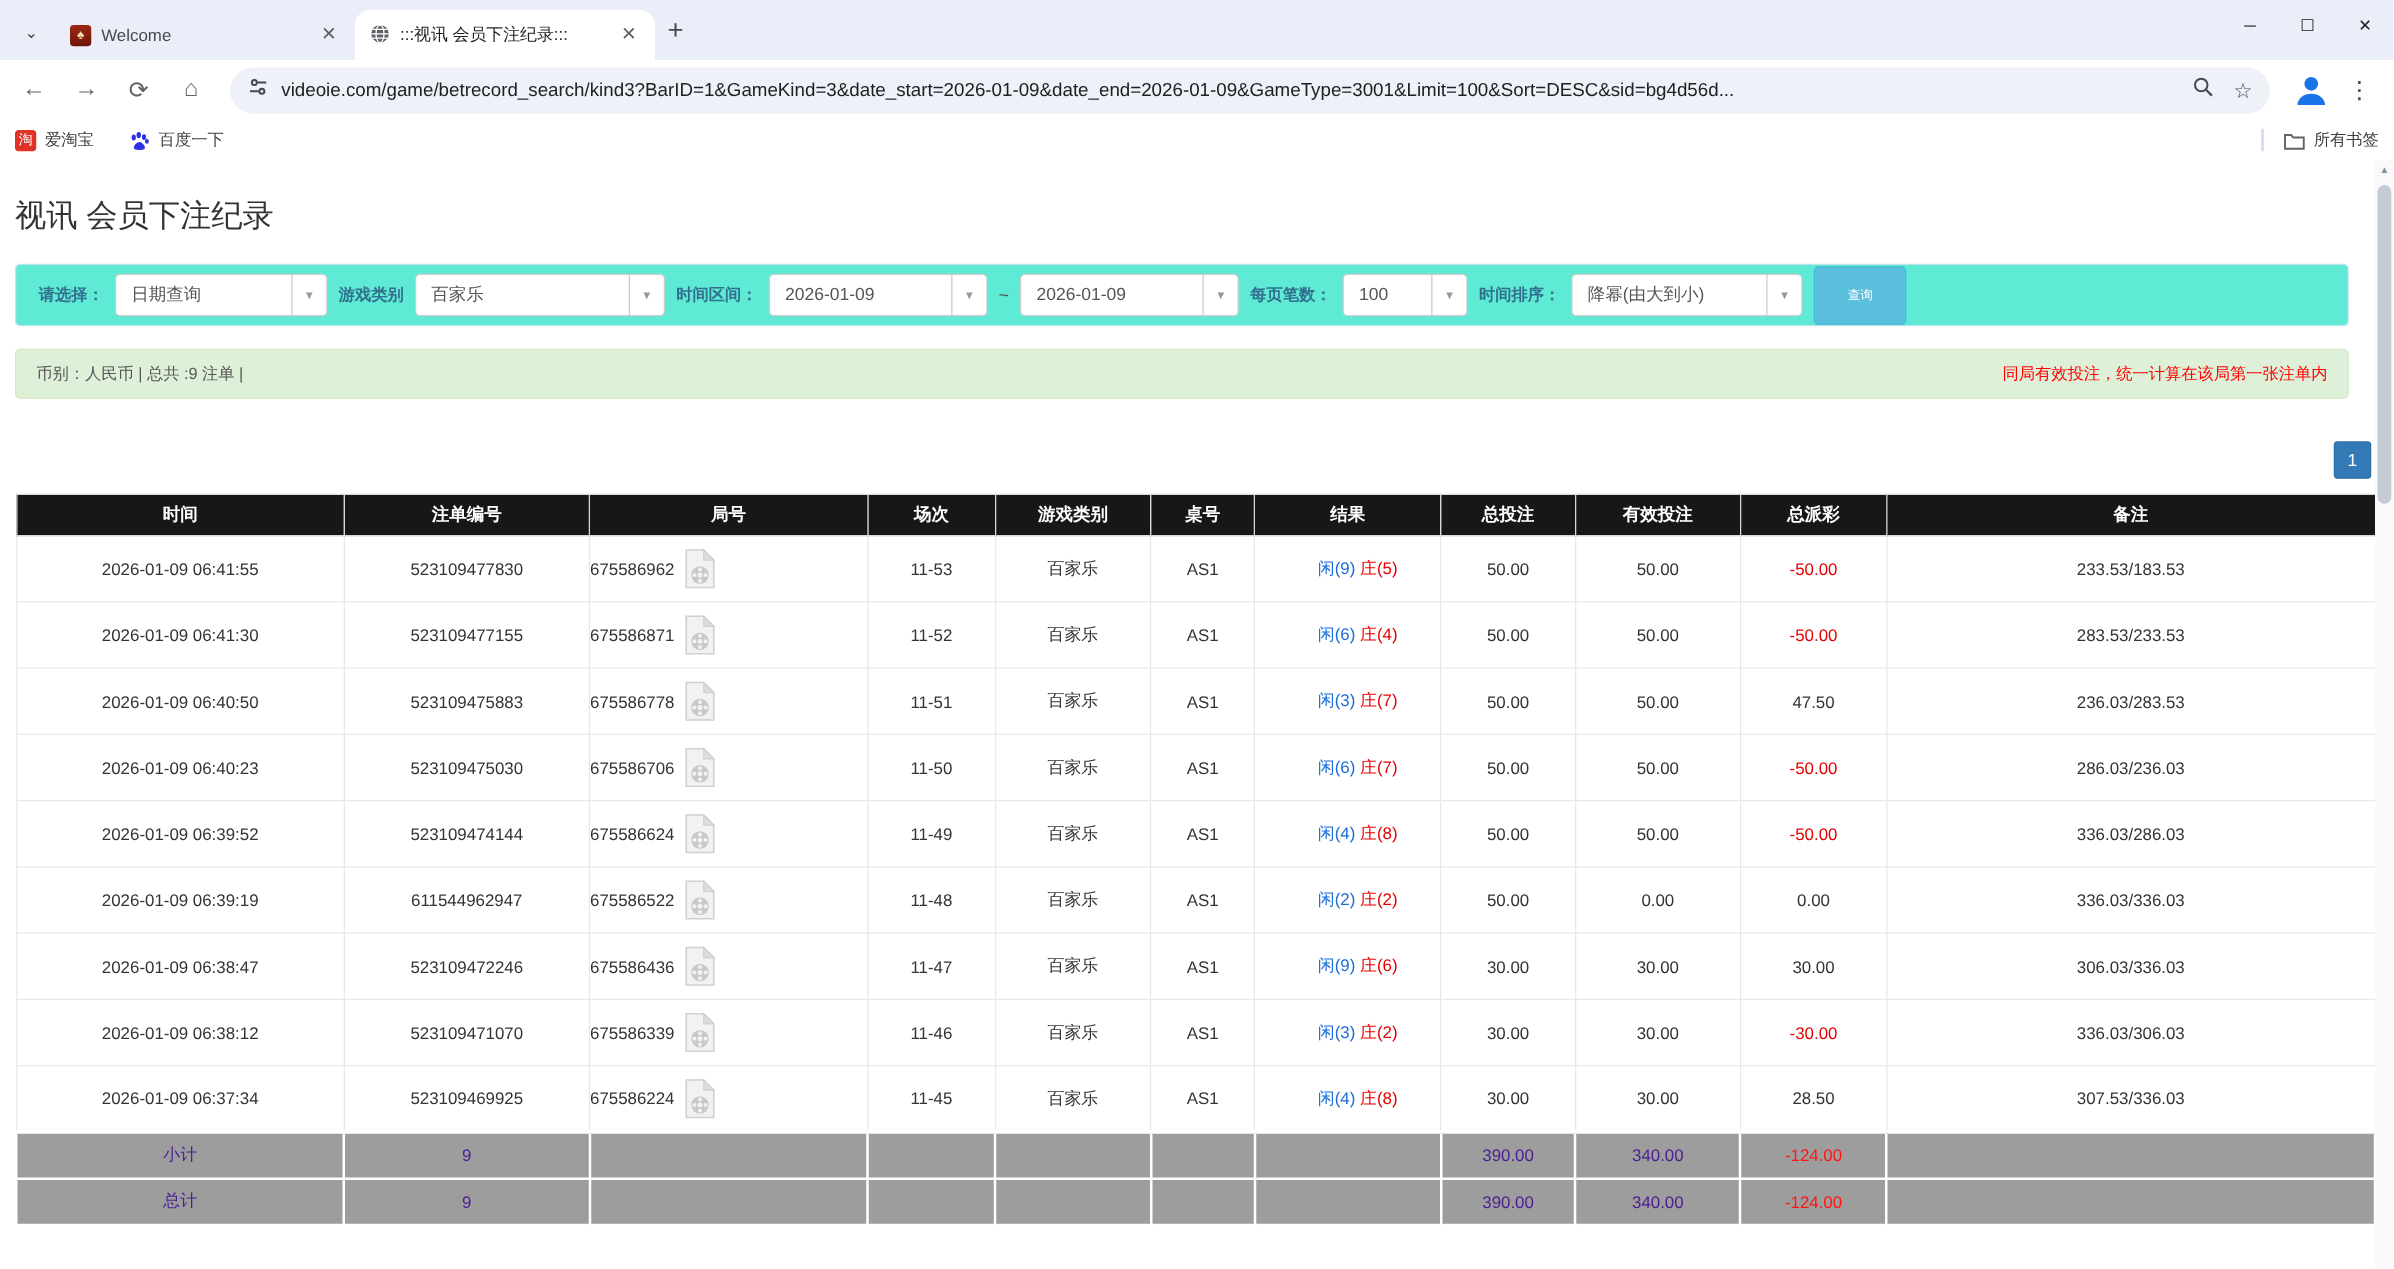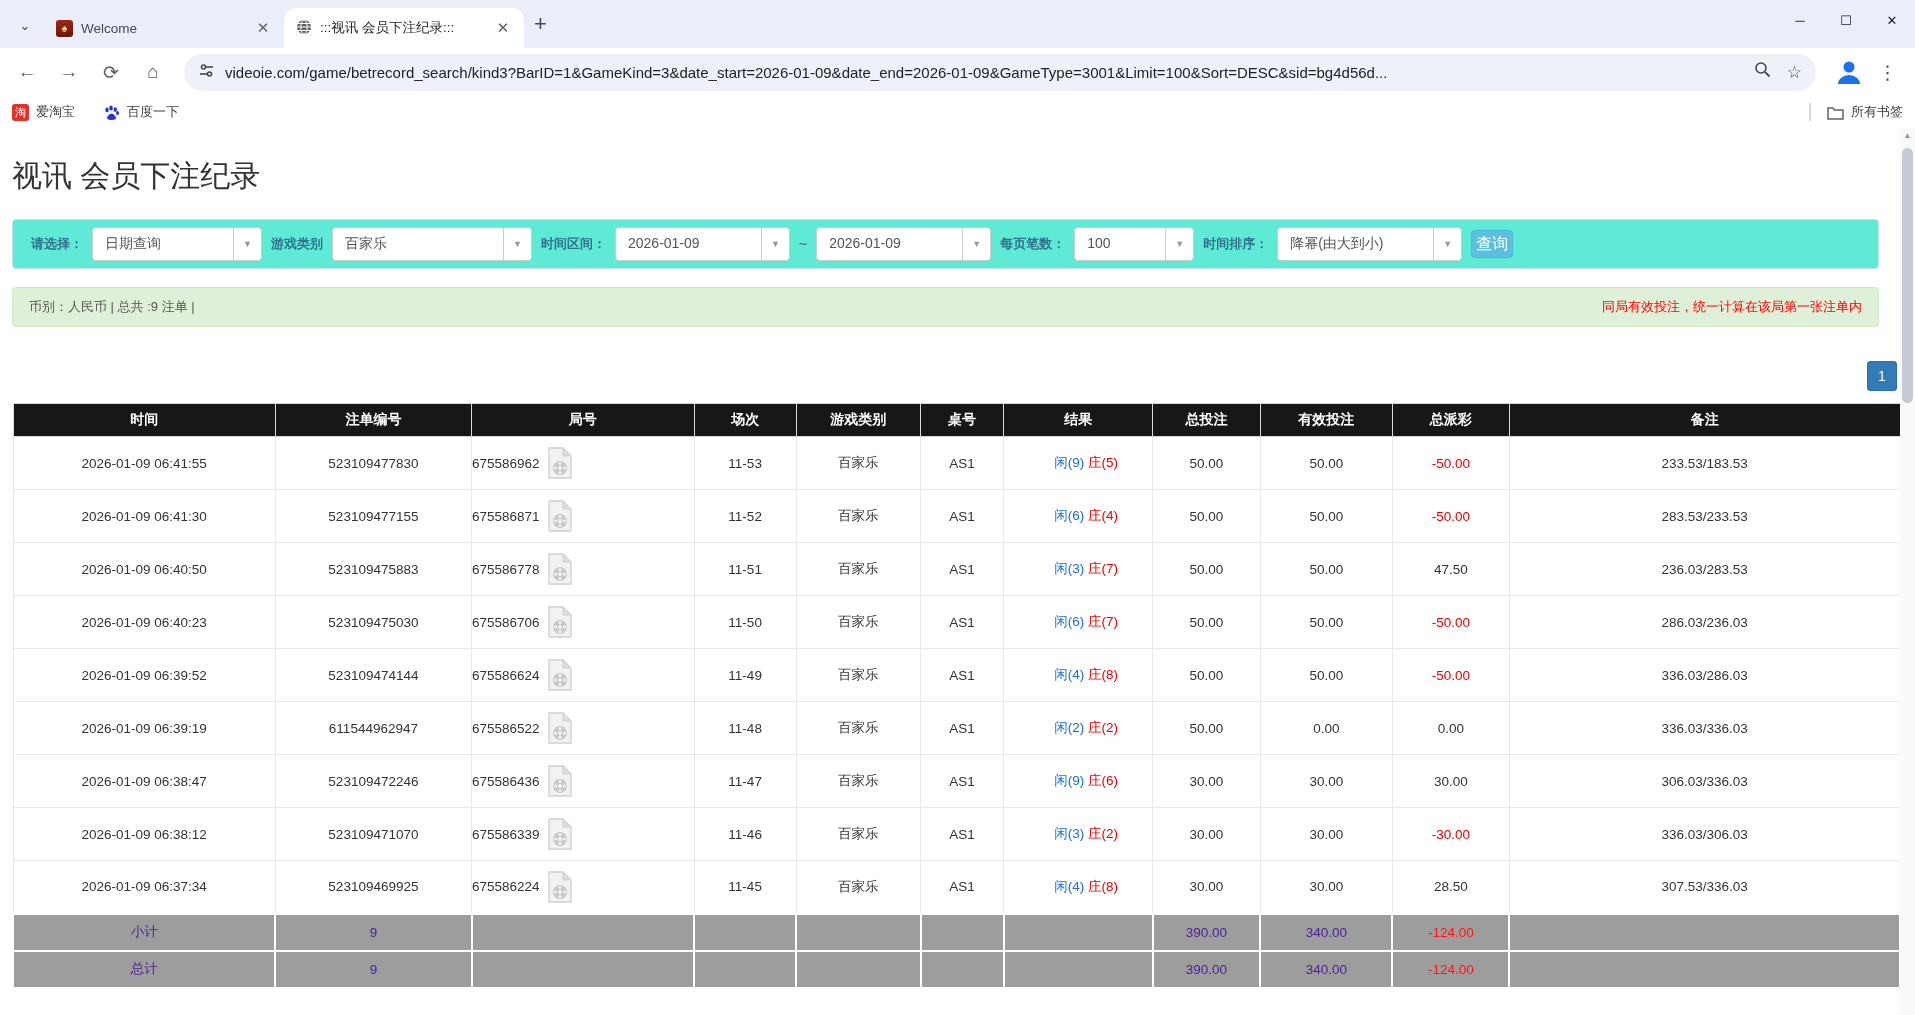--- a/index.html
+++ b/index.html
@@ -34,32 +34,32 @@
 
   .bookmarks { height:32px; background:#fff; display:flex; align-items:center; padding:0 12px; font-size:13px; color:#3c4043; }
   .bm { display:flex; align-items:center; margin-right:28px; cursor:pointer; }
   .bm-fav { width:17px; height:17px; margin-right:7px; flex:none; }
   .fav-taobao { background:#e13228; border-radius:3px; color:#fff; font-size:11px; text-align:center; line-height:17px; }
   .bm-right { margin-left:auto; display:flex; align-items:center; padding-left:16px; border-left:2px solid #cfd8ea; cursor:pointer; }
   .bm-right svg { margin-right:7px; }
 
   
   .content { position:relative; height:887px; background:#fff; }
-  .page-title { font-size:30px; font-weight:400; color:#333; padding:28px 0 22px 12px; }
+  .page-title { font-size:25px; font-weight:400; color:#333; padding:28px 0 22px 12px; }
 
   .filter-bar { margin:0 36px 0 12px; height:50px; background:#5eead4; border:1px solid #c3e2ef; border-radius:4px;
     display:flex; align-items:center; padding:0 18px; gap:9px; }
   .f-label { color:#31708f; font-weight:bold; font-size:13px; white-space:nowrap; }
   .select { display:flex; height:34px; background:#fff; border:1px solid #ccc; border-radius:4px; align-items:stretch; cursor:pointer; }
   .select .val { padding:7px 12px 0; color:#555; font-size:14px; flex:1; white-space:nowrap; overflow:hidden; }
   .select .arrow { width:28px; border-left:1px solid #ccc; display:flex; align-items:center; justify-content:center;
     color:#999; font-size:9px; }
   .tilde { color:#555; font-size:14px; }
-  .btn-search { height:28px; padding:0 4px; background:#5bc0de; color:#fff; border:1px solid #46b8da;
-    border-radius:4px; font-size:16px; cursor:pointer; }
+  .btn-search { height:47px; padding:0 26px; background:#5bc0de; color:#fff; border:1px solid #46b8da;
+    border-radius:4px; font-size:10px; cursor:pointer; }
 
   .summary-bar { margin:18px 36px 0 12px; height:40px; background:#dff0d8; border:1px solid #d2e8c2; border-radius:4px;
     display:flex; align-items:center; padding:0 16px; font-size:13px; color:#555; }
   .summary-right { margin-left:auto; color:#ff0000; }
 
   .pager { display:flex; justify-content:flex-end; margin:34px 18px 12px 0; }
   .page-btn { min-width:30px; height:30px; background:#337ab7; border:1px solid #2e6da4; color:#fff; font-size:14px;
     display:flex; align-items:center; justify-content:center; border-radius:3px; cursor:pointer; }
 
   table.records { width:1889px; margin-left:12px; border-collapse:collapse; table-layout:fixed; }
@@ -199,21 +199,21 @@
       <span class="val">2026-01-09</span>
       <span class="arrow">▼</span>
     </div>
     <span class="tilde">~</span>
     <div class="select" style="width:175px">
       <span class="val">2026-01-09</span>
       <span class="arrow">▼</span>
     </div>
 
     <span class="f-label">每页笔数：</span>
-    <div class="select" style="width:120px">
+    <div class="select" style="width:100px">
       <span class="val">100</span>
       <span class="arrow">▼</span>
     </div>
 
     <span class="f-label">时间排序：</span>
     <div class="select" style="width:185px">
       <span class="val">降幂(由大到小)</span>
       <span class="arrow">▼</span>
     </div>
 

